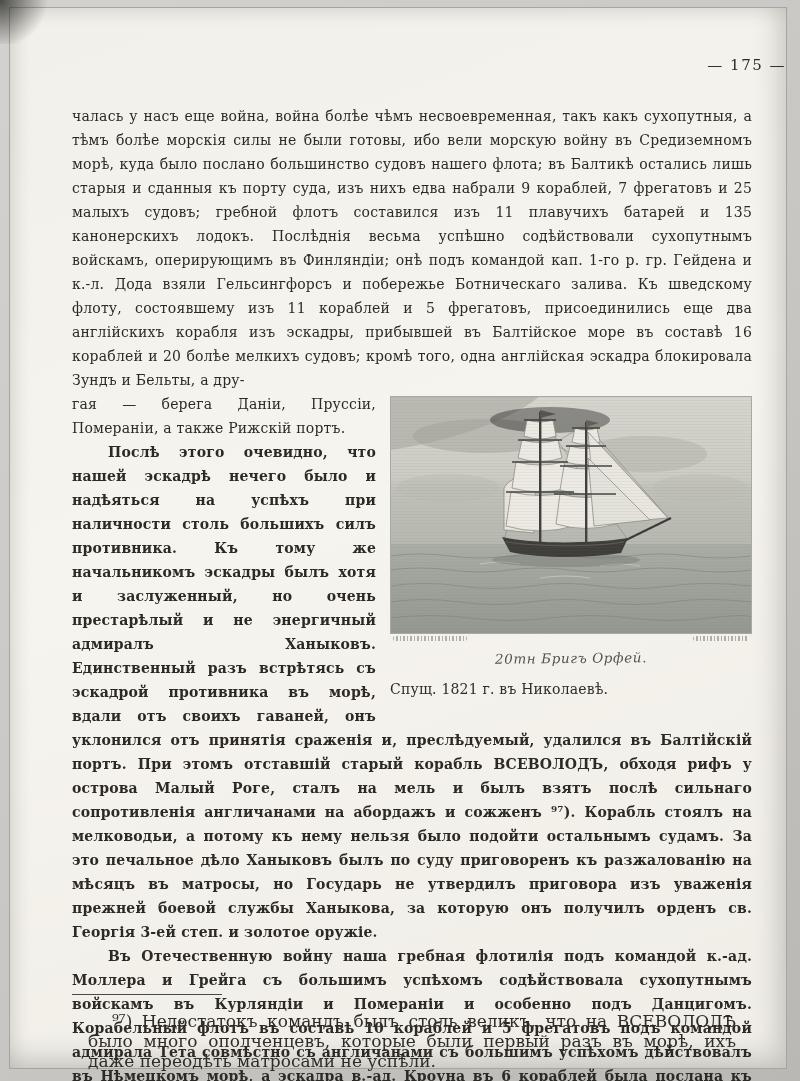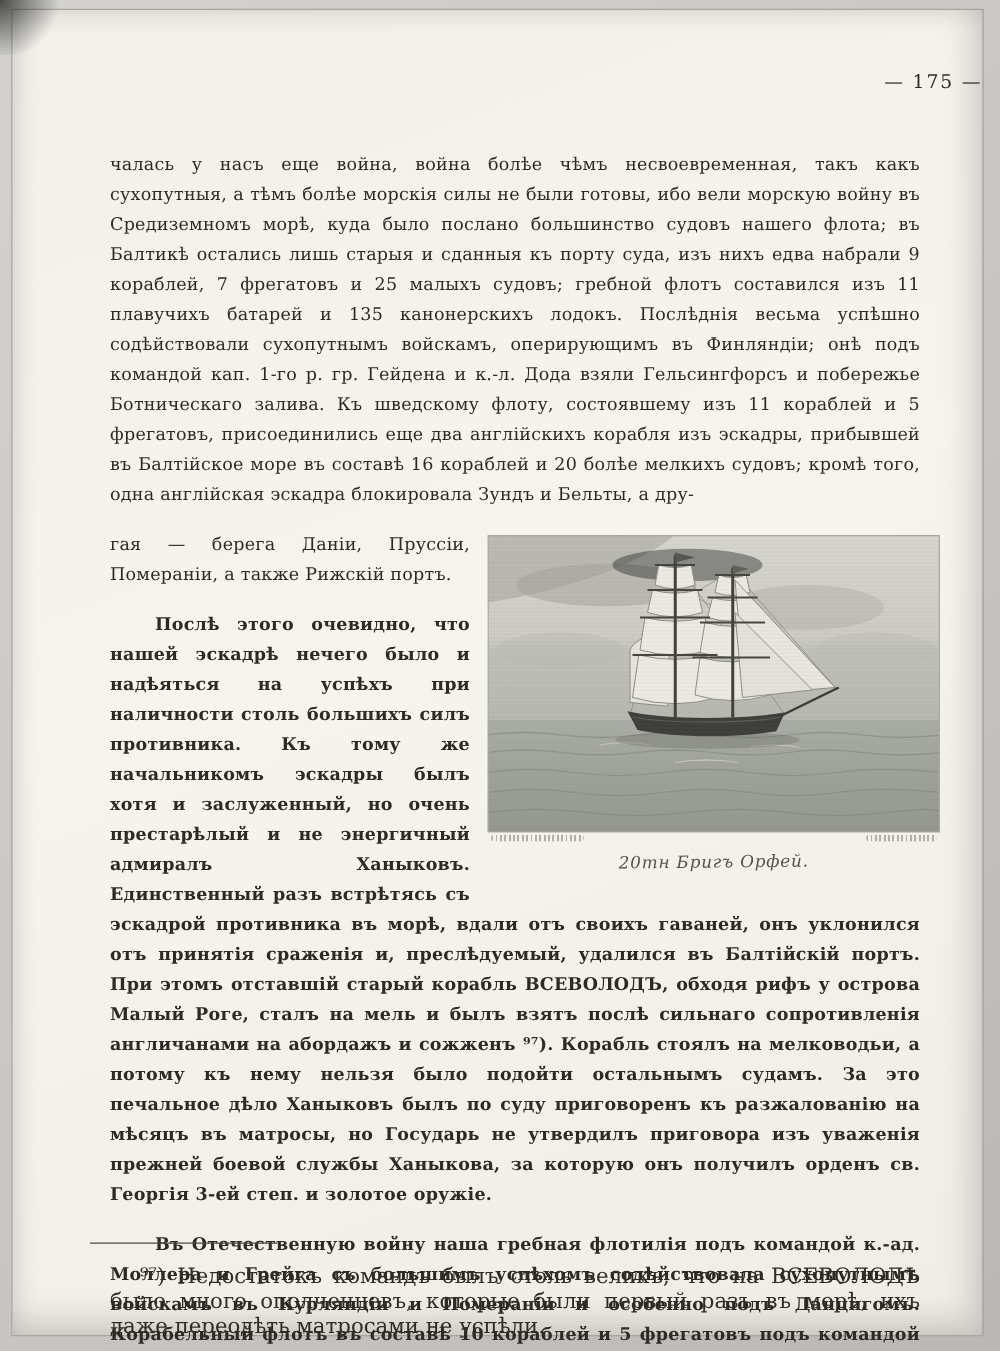--- a/index.html
+++ b/index.html
@@ -34,21 +34,21 @@
     font-size: 15px; letter-spacing: 1.5px;
     color: #2f2c27;
   }
   .text {
     position: absolute; left: 62px; top: 96px; width: 680px;
     color: #2d2a25;
     font-size: 14px; line-height: 24px;
     text-align: justify;
     letter-spacing: .2px;
   }
-  .text p { margin: 16px; }
+  .text p { margin: 0; }
   .text p.indent { text-indent: 36px; font-weight: bold; }
 
   figure.plate {
     float: right;
     width: 362px;
     margin: 4px 0 10px 14px;
     padding: 0;
   }
   .plate-img { width: 362px; height: 238px; }
   .plate-img svg { display: block; }
@@ -205,20 +205,21 @@
 
             <rect x="0" y="0" width="362" height="238" fill="url(#hatch)" opacity=".14"></rect>
             <rect x=".5" y=".5" width="361" height="237" fill="none" stroke="#a9a9a1"></rect>
           </svg>
         </div>
         <div class="credits">
           <span class="credit-mark left"></span>
           <span class="credit-mark right"></span>
         </div>
         <div class="cap-hand">20тн Бригъ Орфей.</div>
+        <figcaption class="cap-print">Спущ. 1821 г. въ Николаевѣ.</figcaption>
       </figure>
 
       <p>гая — берега Даніи, Пруссіи, Помераніи, а также Рижскій портъ.</p>
       <p class="indent">Послѣ этого очевидно, что нашей эскадрѣ нечего было и надѣяться на успѣхъ при наличности столь большихъ силъ противника. Къ тому же начальникомъ эскадры былъ хотя и заслуженный, но очень престарѣлый и не энергичный адмиралъ Ханыковъ. Единственный разъ встрѣтясь съ эскадрой противника въ морѣ, вдали отъ своихъ гаваней, онъ уклонился отъ принятія сраженія и, преслѣдуемый, удалился въ Балтійскій портъ. При этомъ отставшій старый корабль ВСЕВОЛОДЪ, обходя рифъ у острова Малый Роге, сталъ на мель и былъ взятъ послѣ сильнаго сопротивленія англичанами на абордажъ и сожженъ ⁹⁷). Корабль стоялъ на мелководьи, а потому къ нему нельзя было подойти остальнымъ судамъ. За это печальное дѣло Ханыковъ былъ по суду приговоренъ къ разжалованію на мѣсяцъ въ матросы, но Государь не утвердилъ приговора изъ уваженія прежней боевой службы Ханыкова, за которую онъ получилъ орденъ св. Георгія 3-ей степ. и золотое оружіе.</p>
       <p class="indent">Въ Отечественную войну наша гребная флотилія подъ командой к.-ад. Моллера и Грейга съ большимъ успѣхомъ содѣйствовала сухопутнымъ войскамъ въ Курляндіи и Помераніи и особенно подъ Данцигомъ. Корабельный флотъ въ составѣ 10 кораблей и 5 фрегатовъ подъ командой адмирала Тета совмѣстно съ англичанами съ большимъ успѣхомъ дѣйствовалъ въ Нѣмецкомъ морѣ, а эскадра в.-ад. Кроуна въ 6 кораблей была послана къ берегамъ Голландіи. Морская пѣхота и флотскія команды, свезенныя на берегъ въ количествѣ 3-хъ тысячъ,</p>
 
     </main>
 
     <footer class="footnote">
       <div class="fn-rule"></div>

